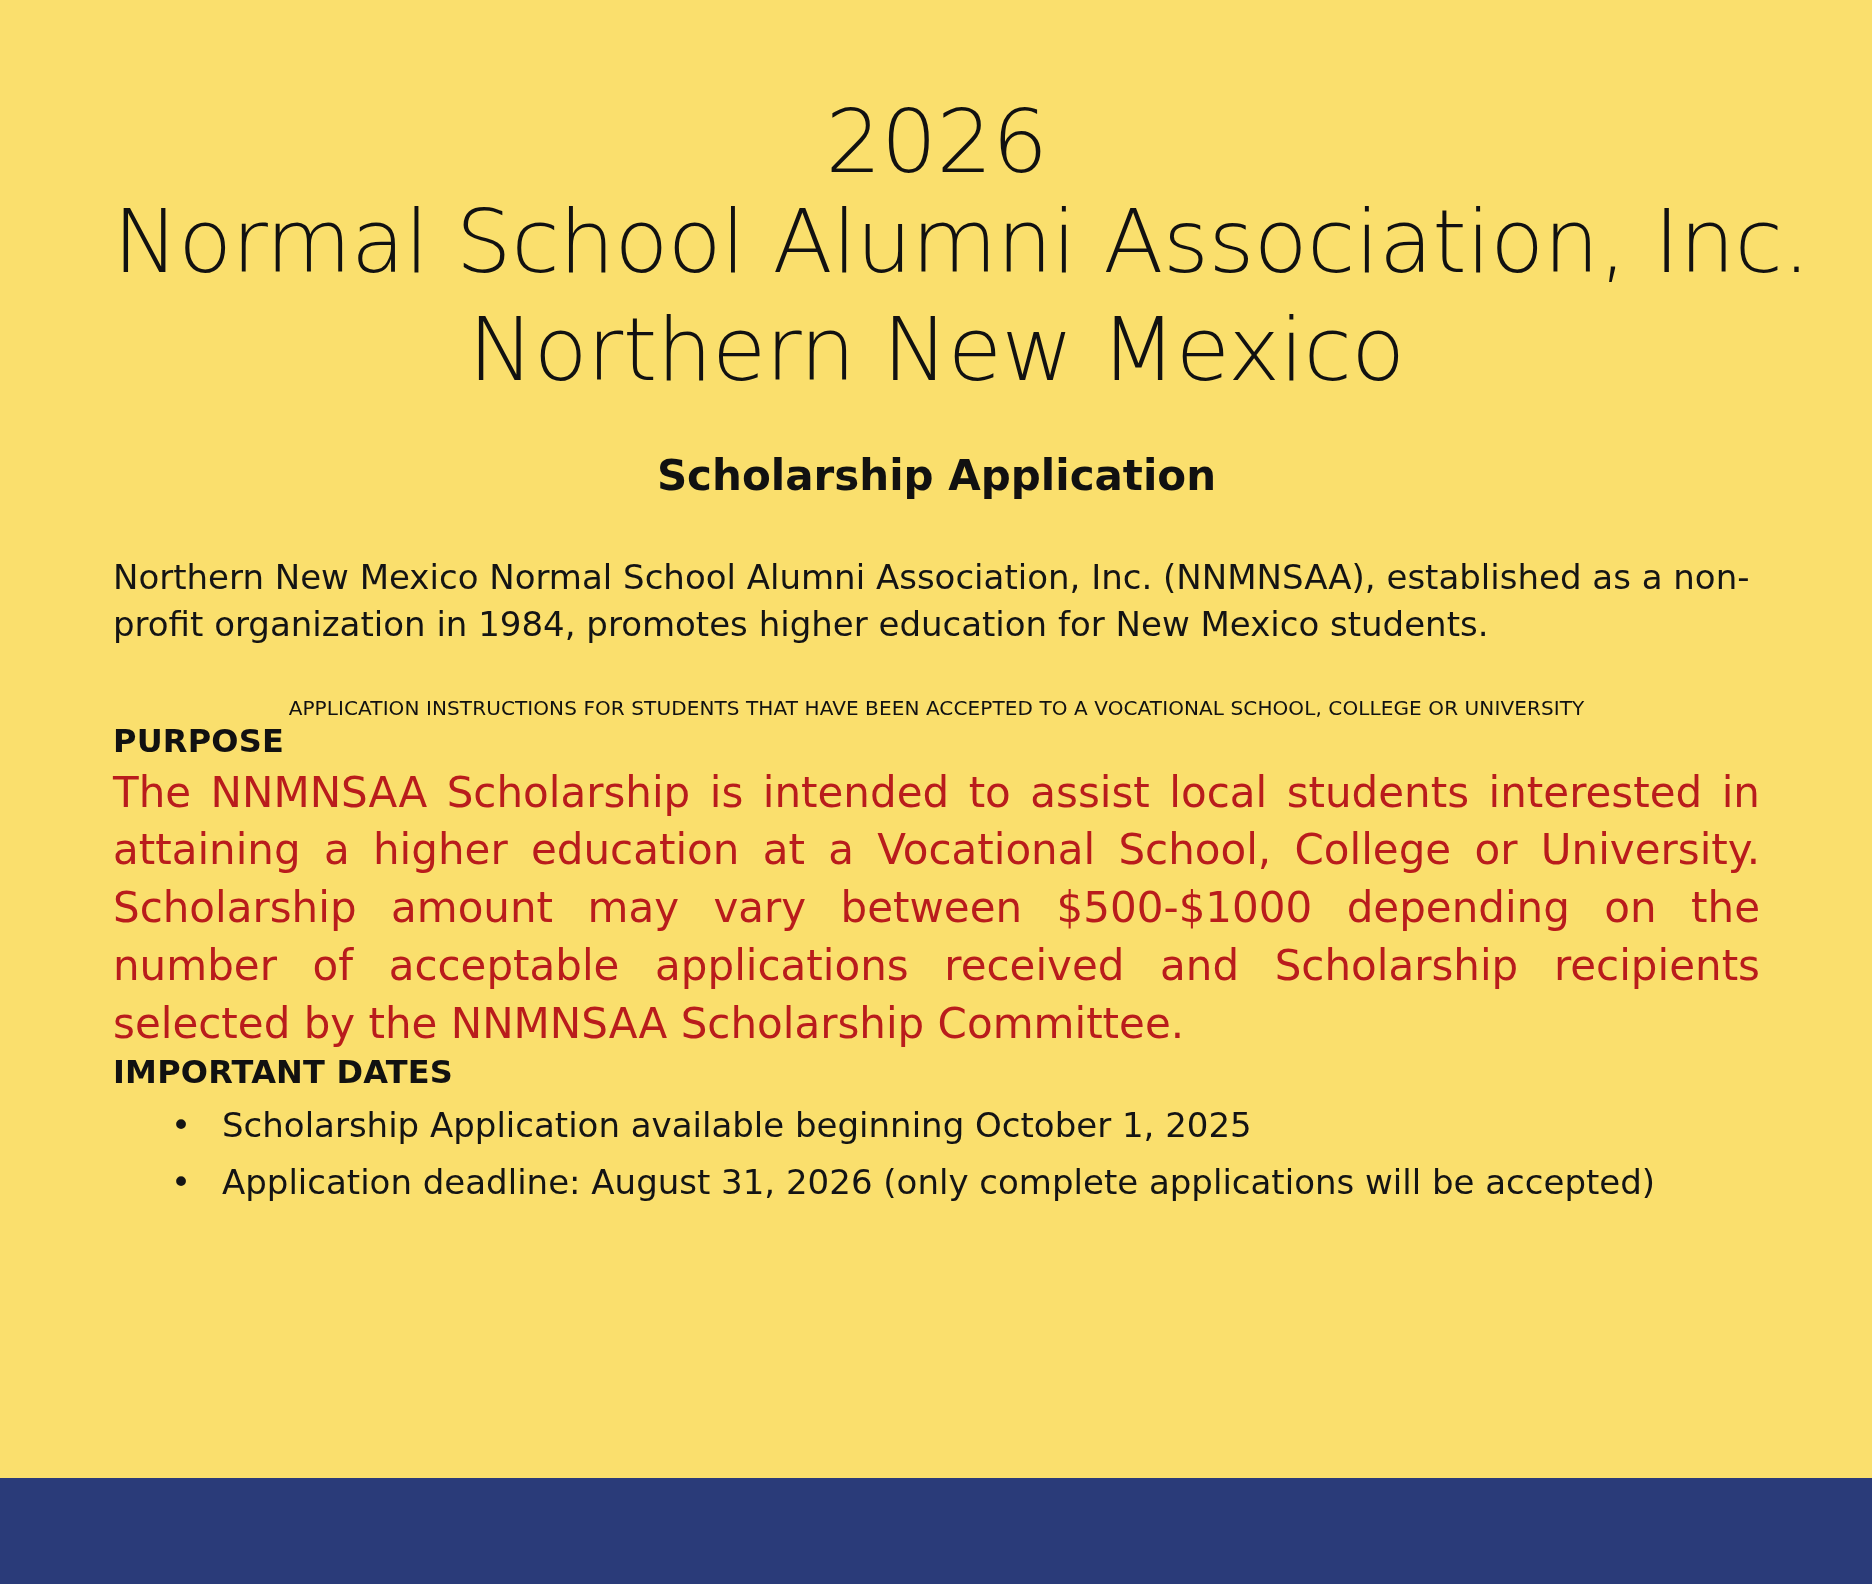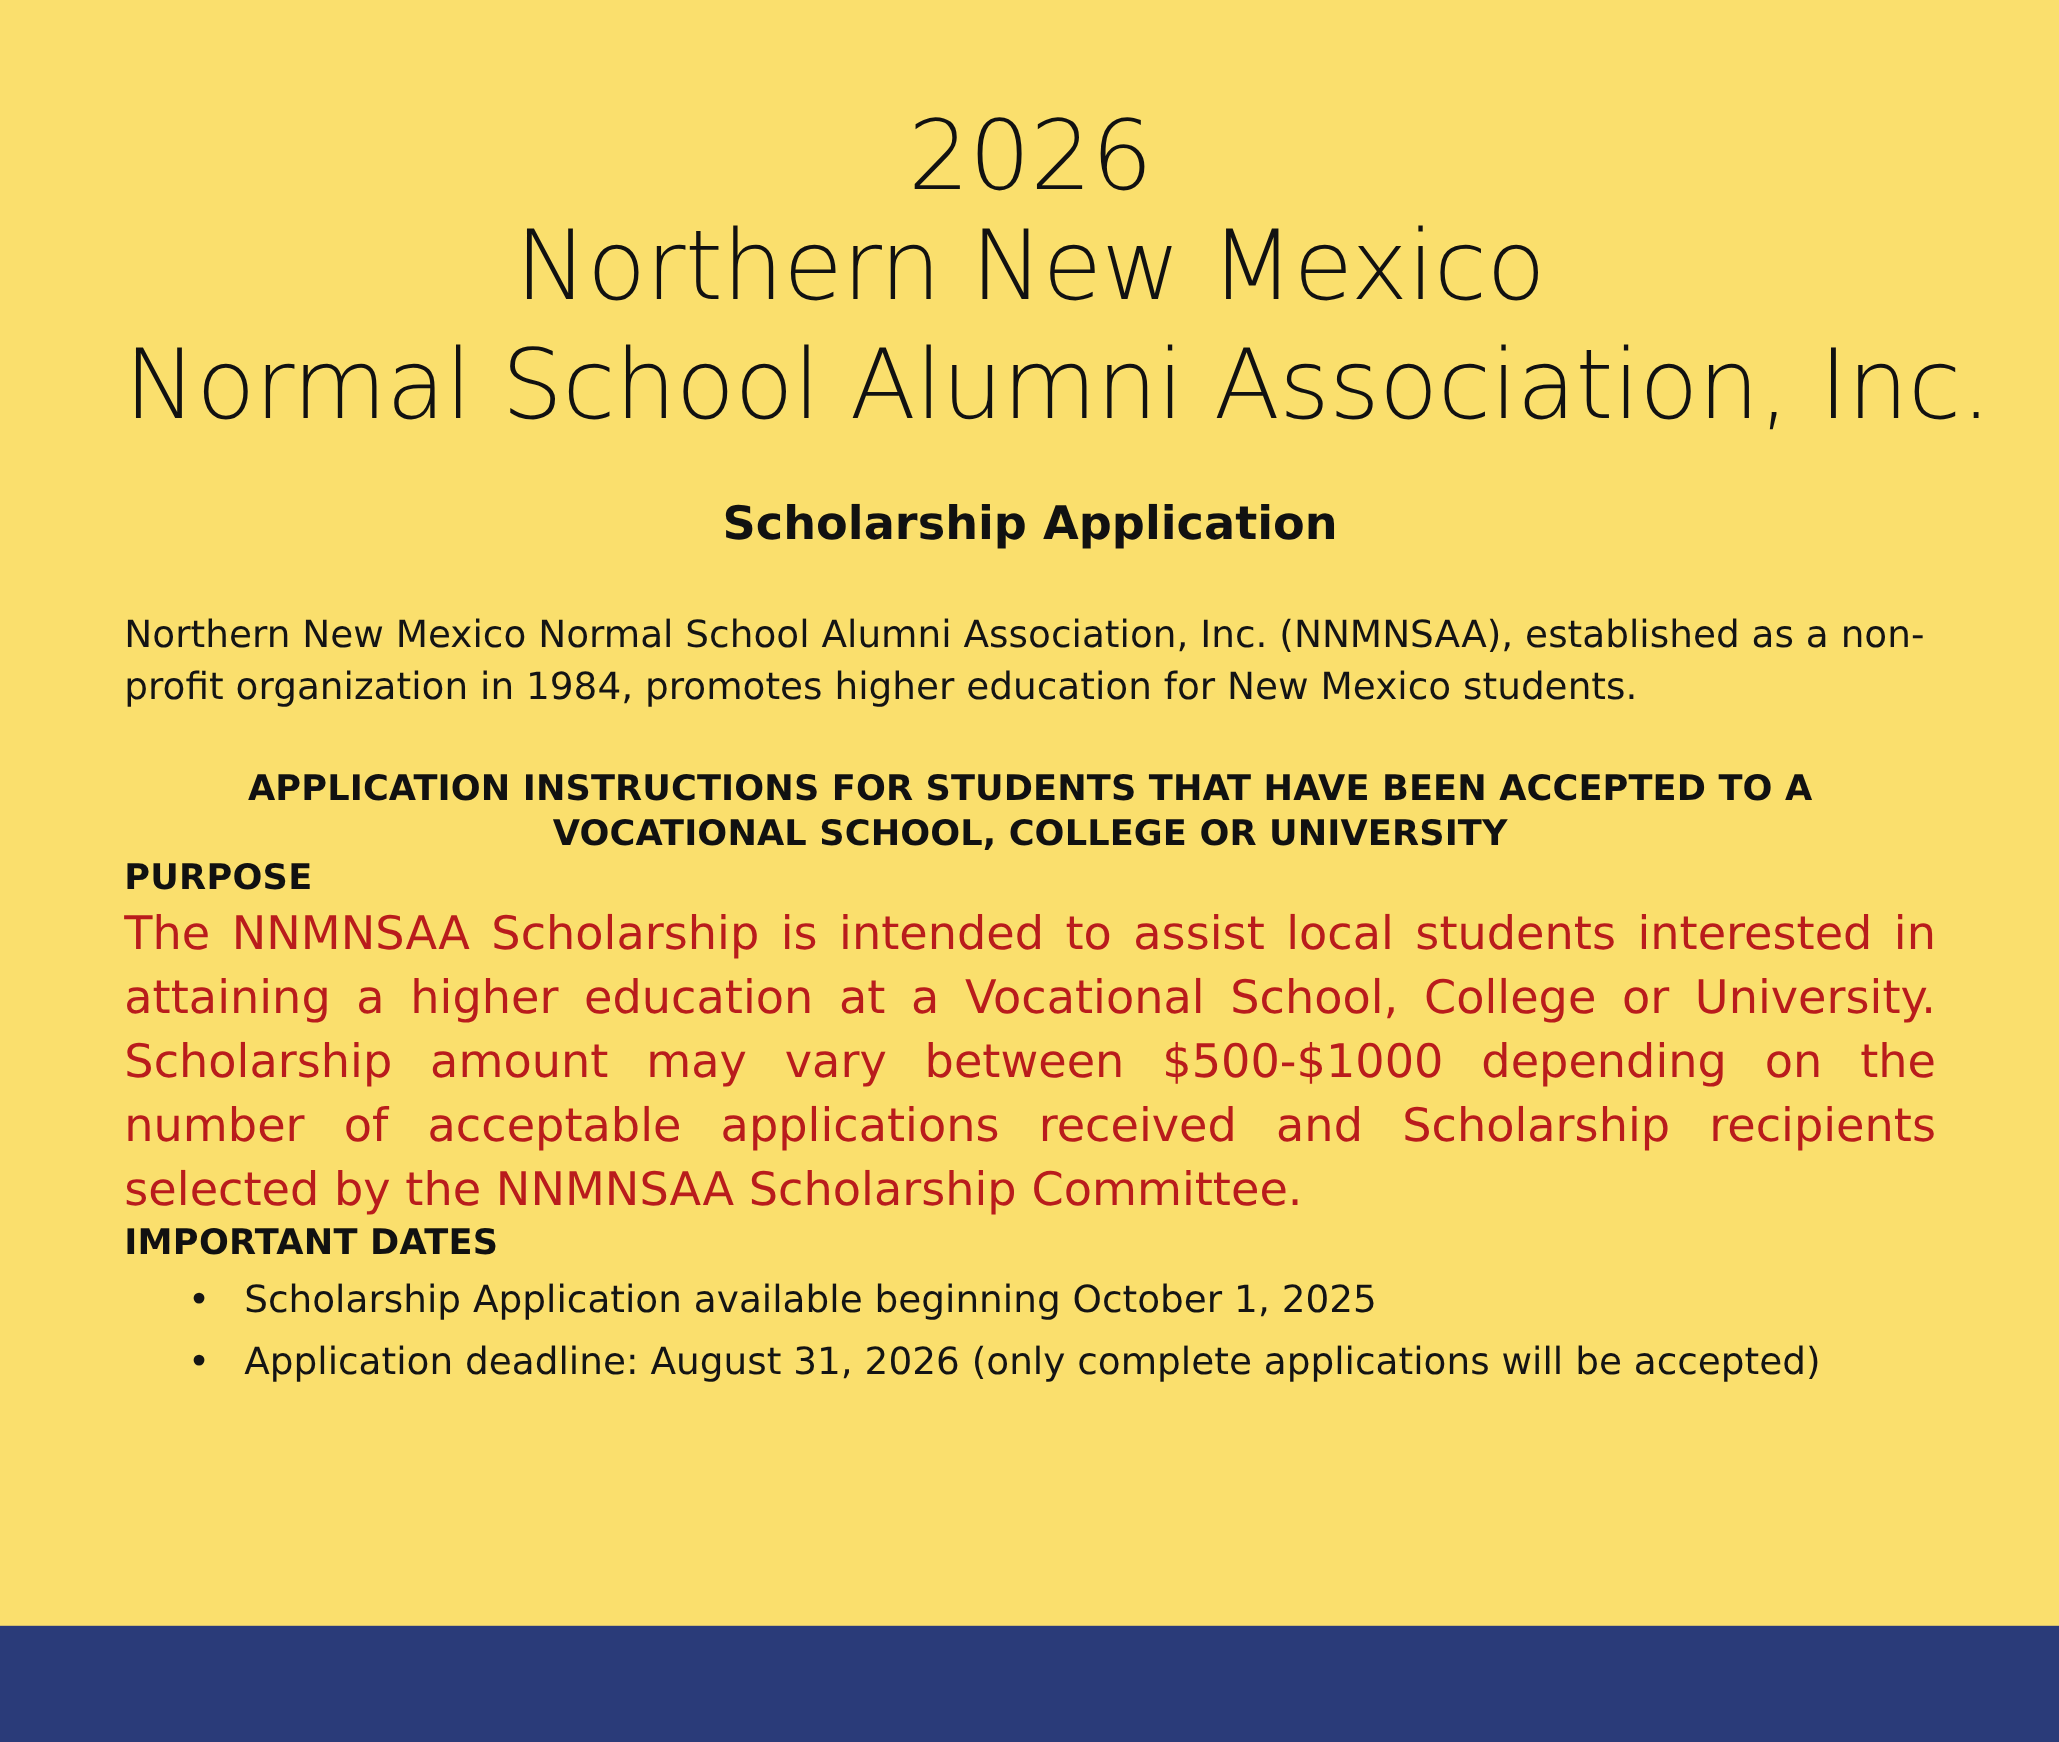--- a/index.html
+++ b/index.html
@@ -73,22 +73,22 @@
     margin-top: 54px;
     font-size: 34px;
     line-height: 1.38;
     text-align: left;
     color: #141414;
   }
 
   
   .instructions-heading {
     margin-top: 48px;
-    font-size: 32px;
-    font-weight: bold;
+    font-size: 20px;
+    font-weight: normal;
     text-align: center;
     line-height: 1.28;
     letter-spacing: 0.1px;
     color: #111111;
     padding: 0 55px;
   }
 
   
   .section {
   }
@@ -144,22 +144,22 @@
 </style>
 </head>
 <body style="background: rgb(250, 223, 109);">
 
 <div class="page" style="background: rgb(250, 223, 109);">
 
   <div class="content">
 
     <div class="title-block">
       <div class="title-line year">2026</div>
+      <div class="title-line org2">Normal School Alumni Association, Inc.</div>
       <div class="title-line org1">Northern New Mexico</div>
-      <div class="title-line org2">Normal School Alumni Association, Inc.</div>
     </div>
 
     <div class="subtitle">Scholarship Application</div>
 
     <div class="intro"> Northern New Mexico Normal School Alumni Association, Inc. (NNMNSAA), established as a non-profit organization in 1984, promotes higher education for New Mexico students.</div>
 
     <div class="instructions-heading">APPLICATION INSTRUCTIONS FOR STUDENTS THAT HAVE BEEN ACCEPTED TO A VOCATIONAL SCHOOL, COLLEGE OR UNIVERSITY</div>
 
     <div class="section">
       <div class="section-heading">PURPOSE</div>

